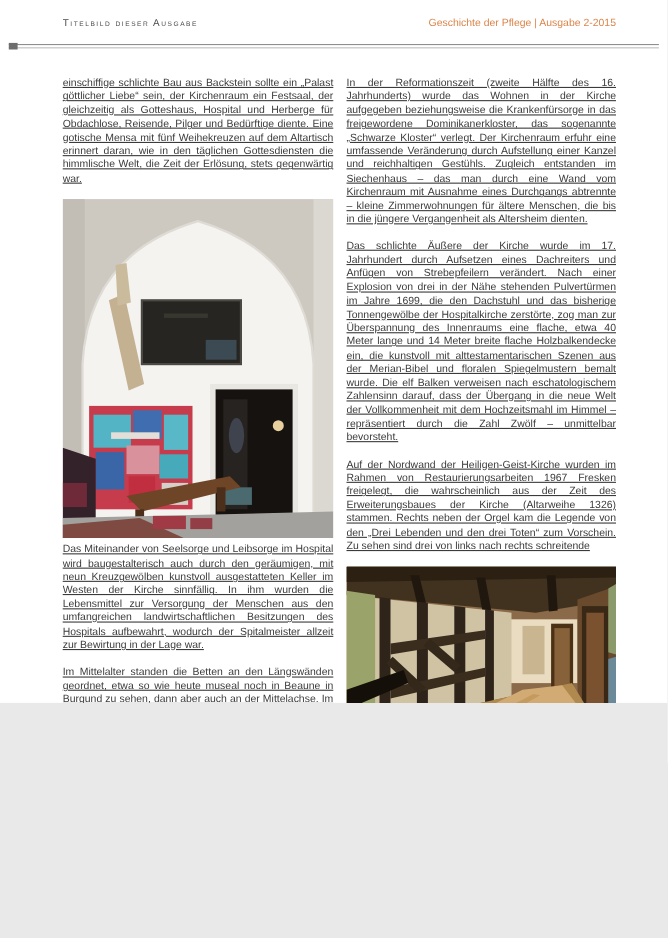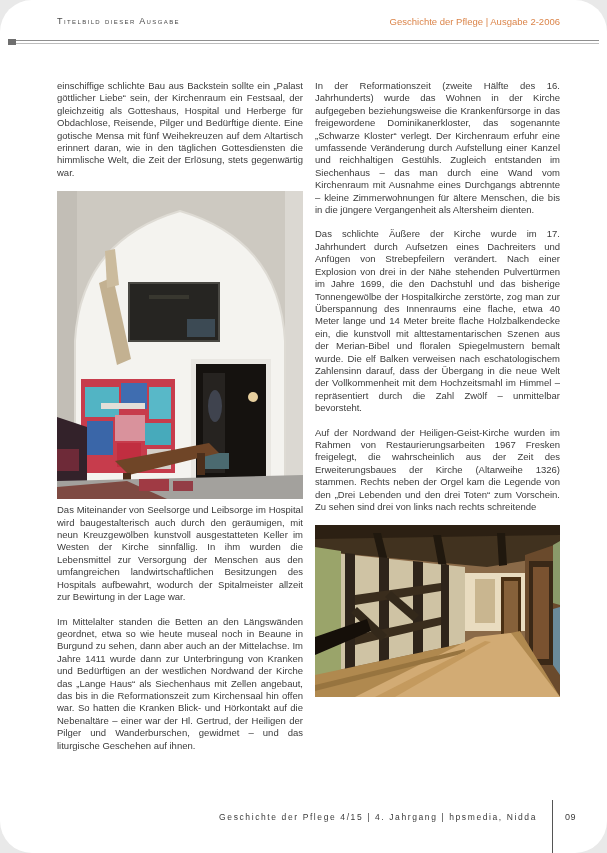--- a/index.html
+++ b/index.html
@@ -1,46 +1,45 @@
 <!DOCTYPE html>
 <html><head>
 <meta charset="utf-8">
 <style>
   * { box-sizing: border-box; margin: 0; padding: 0; }
   html,body { background:#e9e9e9; }
   .page {
     position: relative;
-    width: 607px; height: 853px;
+    width: 607px; height: 639px;
     margin: 0 auto;
     background: #ffffff;
     font-family: "Liberation Sans", sans-serif;
     color: #3b3b3b;
     overflow: hidden;
-    border-radius: 32px;
   }
   .header-left {
     position: absolute; left: 57px; top: 16px;
     font-size: 9px; letter-spacing: 1.4px;
     font-variant: small-caps; color: #4b4b4b;
   }
   .header-right {
     position: absolute; right: 47px; top: 16px;
     font-size: 9.5px; color: #db8449;
   }
   .rule {
     position: absolute; left: 8px; right: 8px; top: 40px;
     height: 4px;
     border-top: 1px solid #8f8f8f;
     border-bottom: 1px solid #bdbdbd;
   }
   .rule-notch {
     position: absolute; left: 8px; top: 39px;
     width: 8px; height: 6px; background: #6e6e6e;
   }
-  .col { position: absolute; top: 80px; }
+  .col { position: absolute; top: 70px; text-decoration: underline; }
   .col-left  { left: 57px;  width: 246px; }
   .col-right { left: 315px; width: 245px; }
   p.body {
     font-size: 9.5px; line-height: 12.4px;
     text-align: justify; color: #3b3b3b;
     margin: 0 0 12px 0;
   }
   .photo { display: block; margin: 2px 0 5px 0; }
   .caption {
     font-size: 8px; font-style: italic;
@@ -59,21 +58,21 @@
     position: absolute; left: 565px; top: 812px;
     font-size: 9px; letter-spacing: 0.5px; color: #3a3a3a;
   }
 </style>
 </head>
 <body>
 
 <div class="page">
 
   <div class="header-left">Titelbild dieser Ausgabe</div>
-  <div class="header-right">Geschichte der Pflege | Ausgabe 2-2006</div>
+  <div class="header-right">Geschichte der Pflege | Ausgabe 2-2015</div>
   <div class="rule"></div>
   <div class="rule-notch"></div>
 
   <div class="col col-left">
     <p class="body">einschiffige schlichte Bau aus Backstein sollte ein „Palast göttlicher Liebe“ sein, der Kirchenraum ein Festsaal, der gleichzeitig als Gotteshaus, Hospital und Herberge für Obdachlose, Reisende, Pilger und Bedürftige diente. Eine gotische Mensa mit fünf Weihekreuzen auf dem Altartisch erinnert daran, wie in den täglichen Gottesdiensten die himmlische Welt, die Zeit der Erlösung, stets gegenwärtig war.</p>
 
     <svg class="photo" width="246" height="308" viewBox="0 0 246 308">
 
       <rect x="0" y="0" width="246" height="308" fill="#cdc9c1"></rect>
       <rect x="228" y="0" width="18" height="308" fill="#dbd8d2"></rect>

